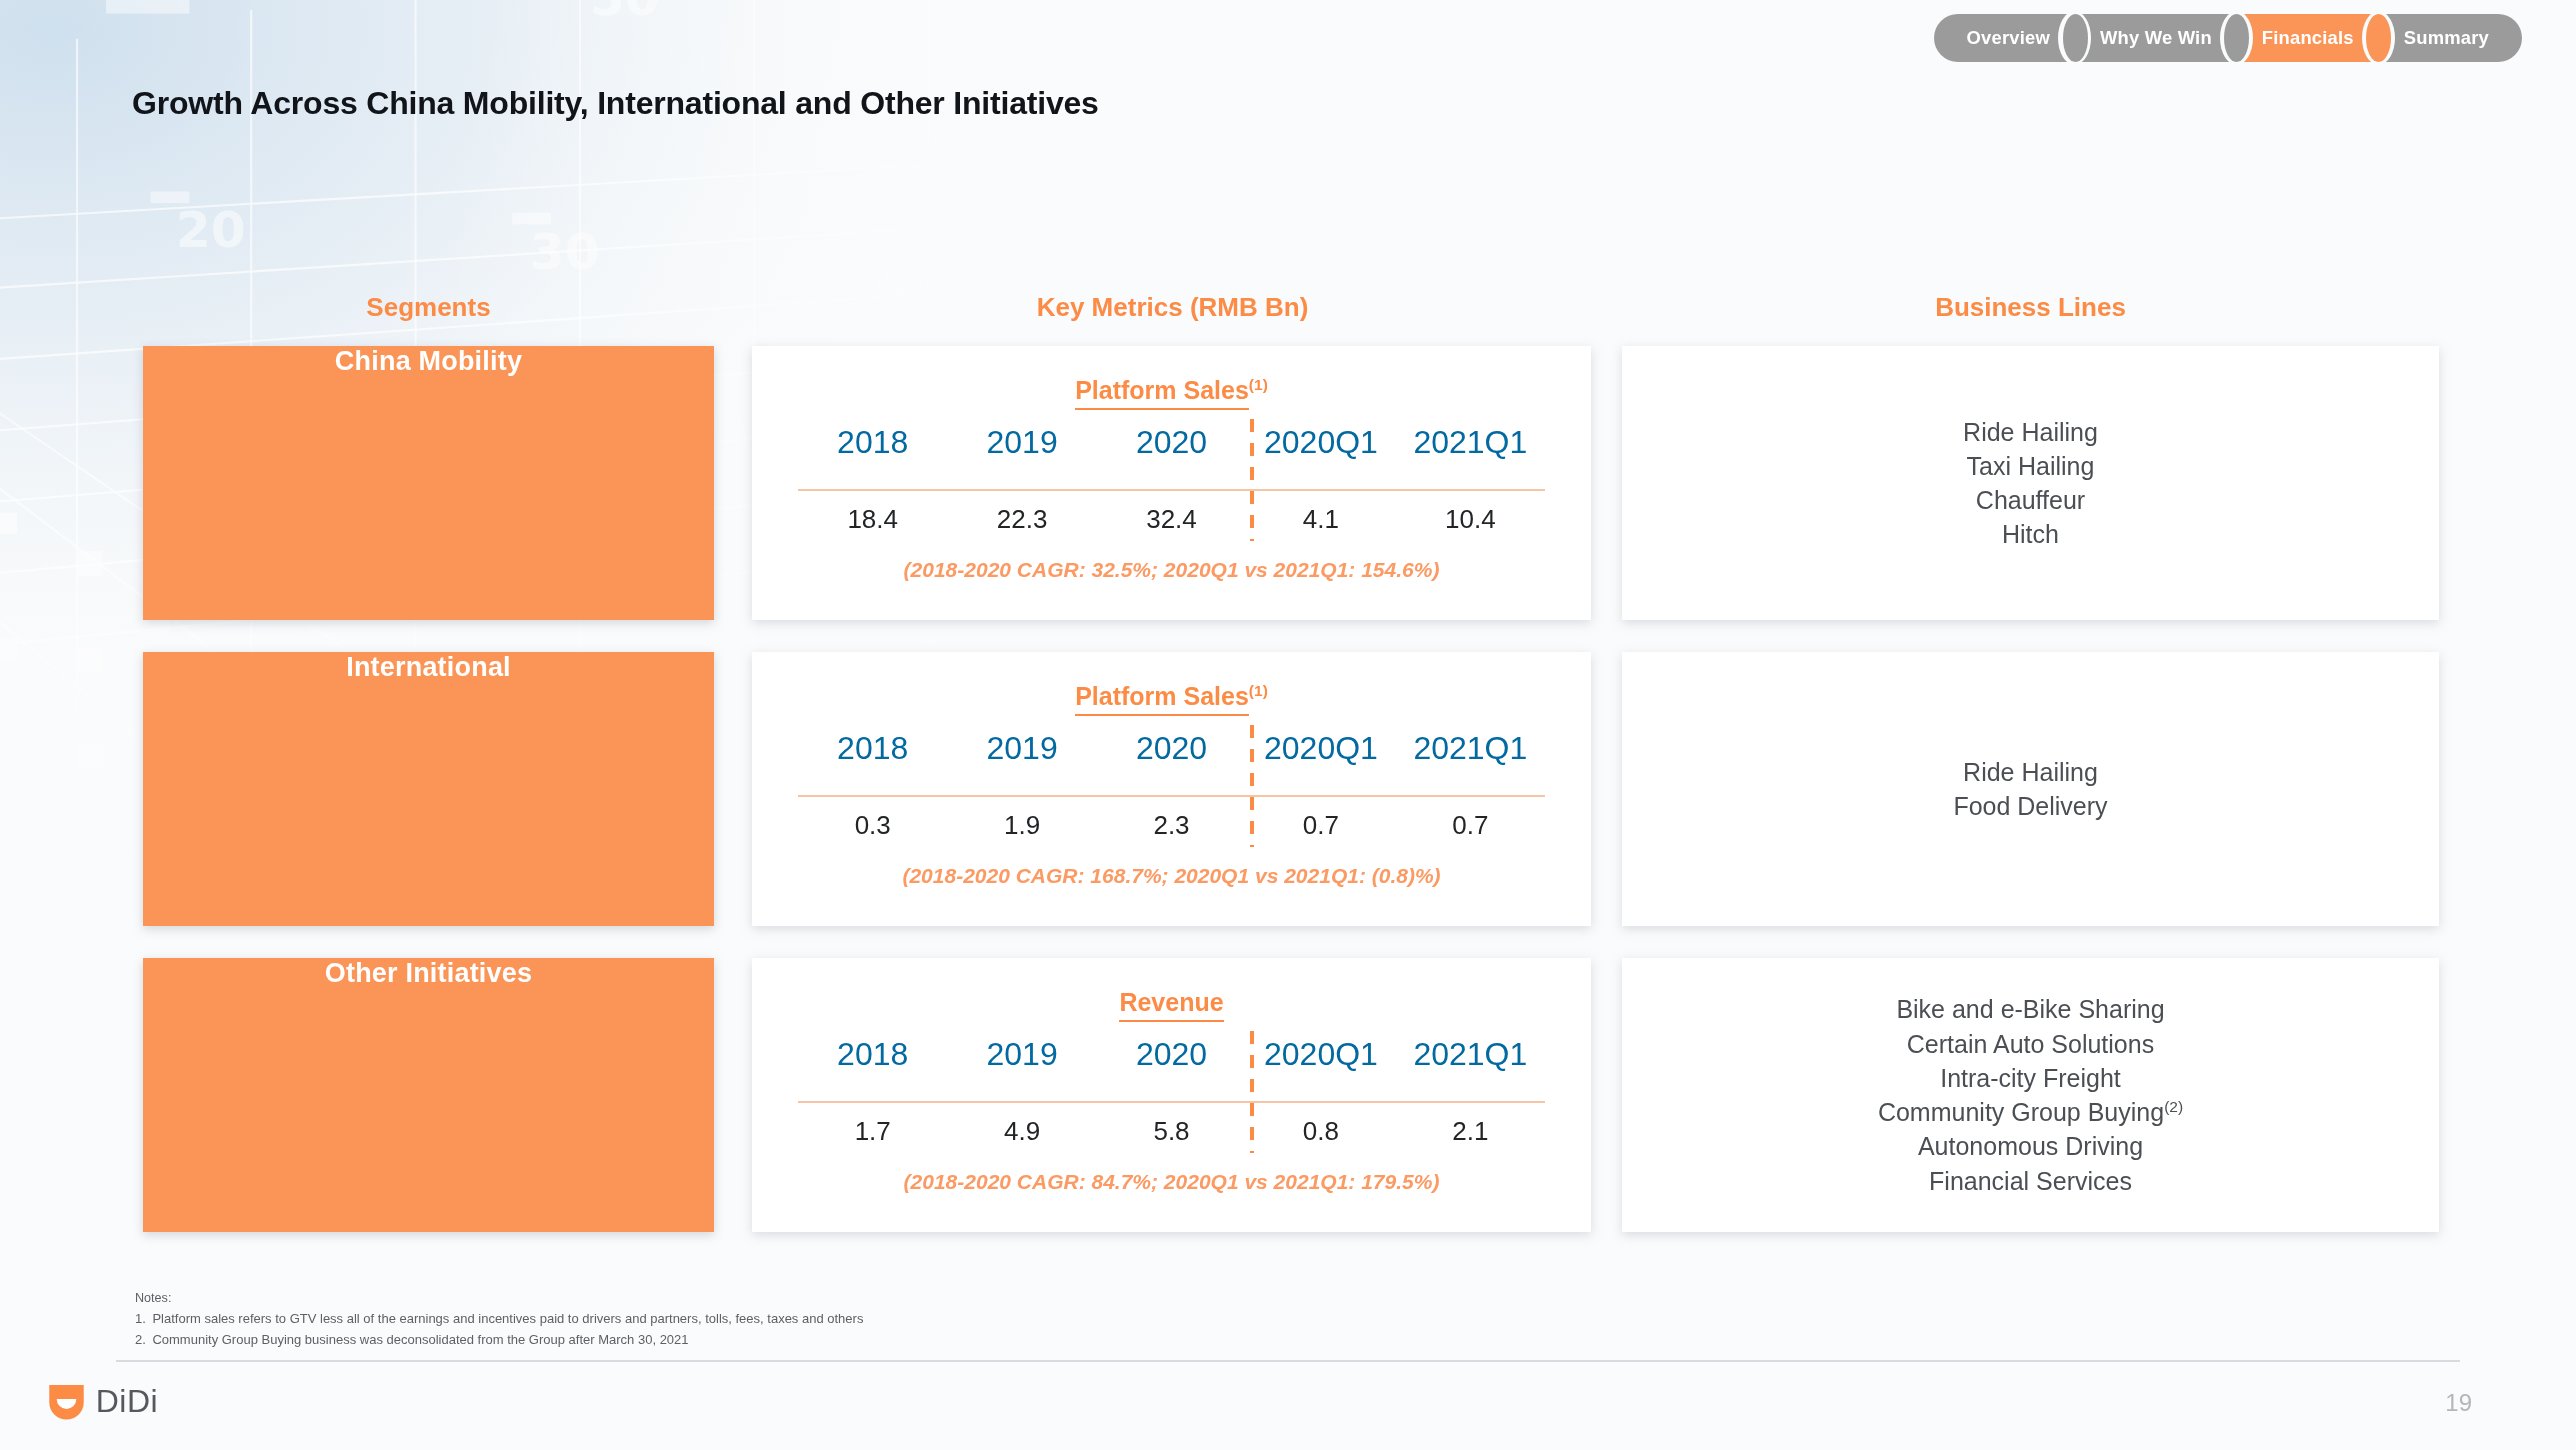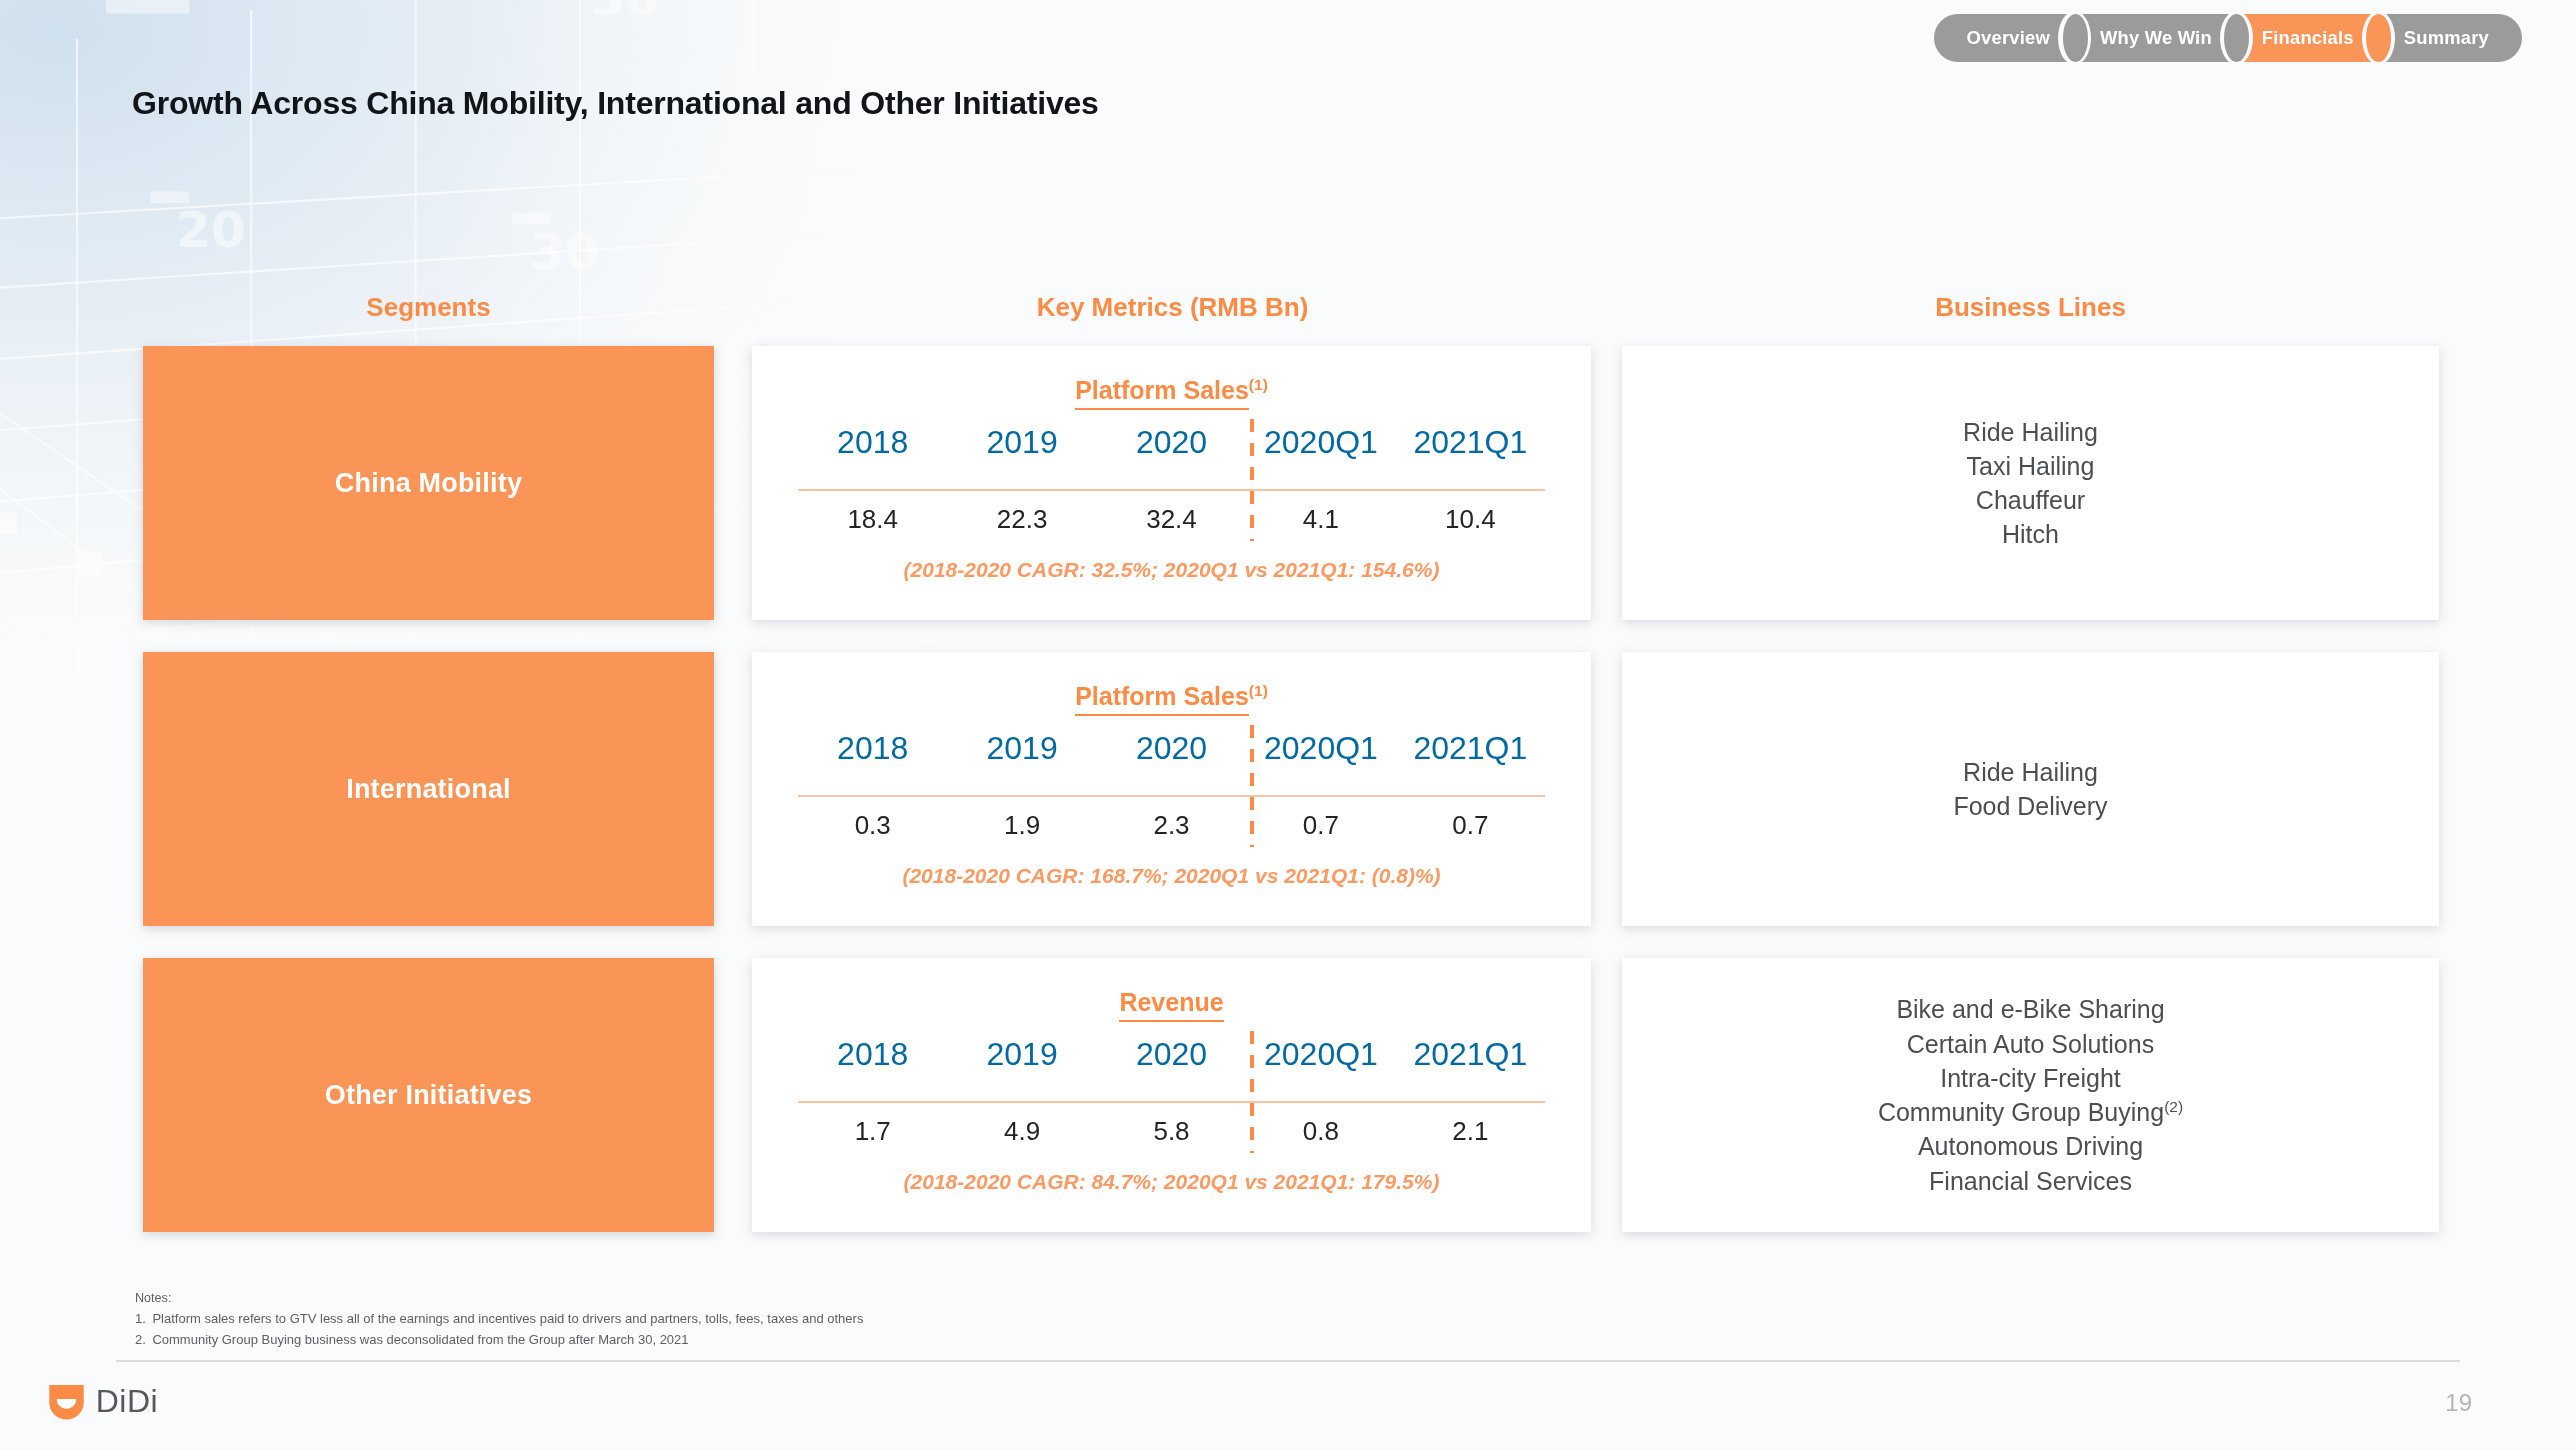--- a/index.html
+++ b/index.html
@@ -156,21 +156,20 @@
   
   .seg-box {
     position: absolute;
     left: 0;
     top: 0;
     width: 571px;
     height: 274px;
     background: #fb9557;
     box-shadow: 0 2.9px 9.7px rgba(120,130,145,.30);
     display: flex;
-    align-items: center;
     justify-content: center;
   }
   .seg-label {
     color: #ffffff;
     font-size: 27px;
     font-weight: bold;
     letter-spacing: 0.2px;
   }
 
   

